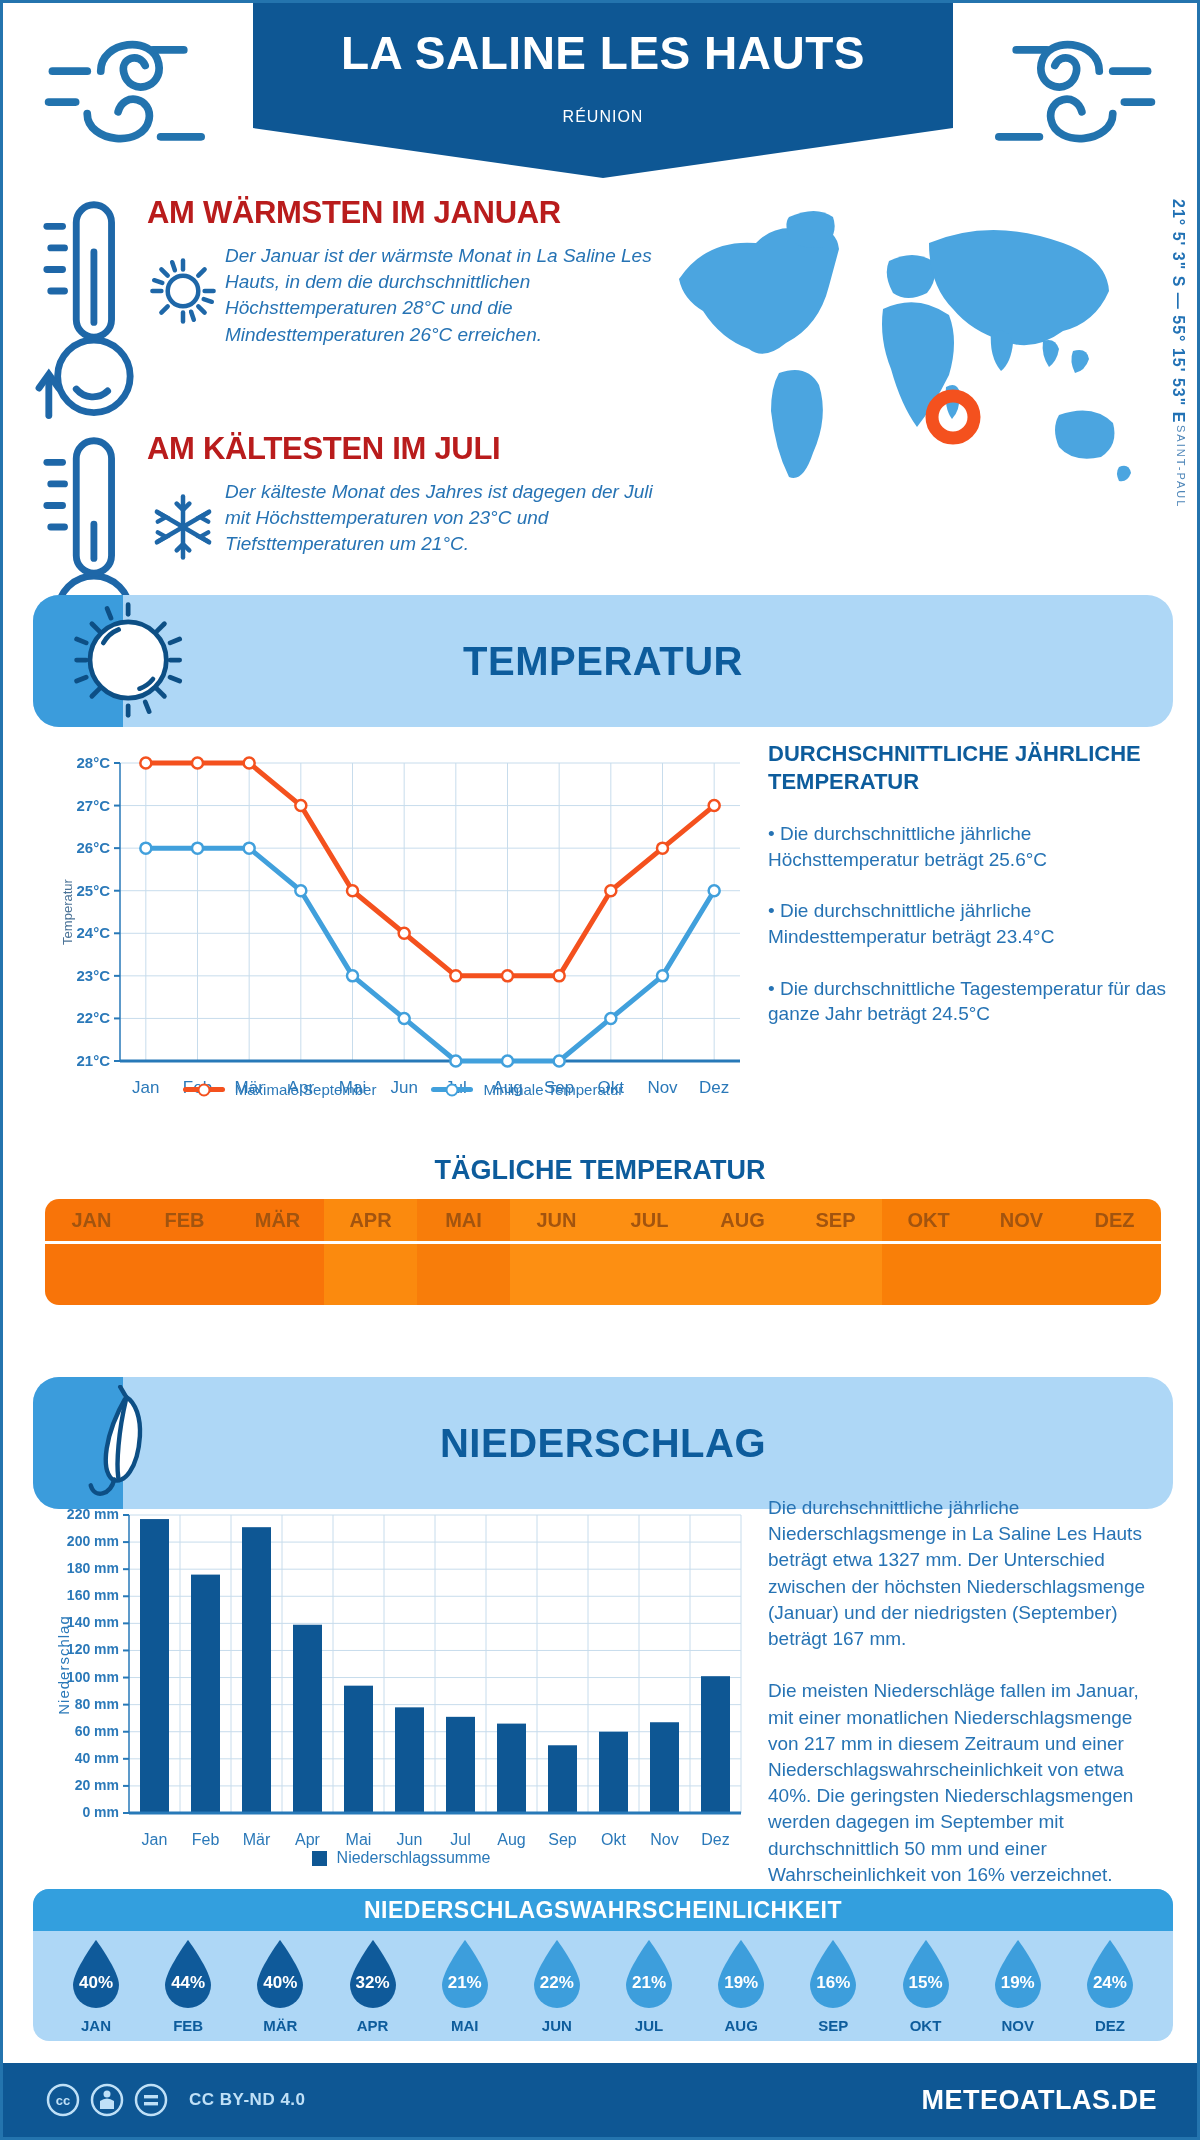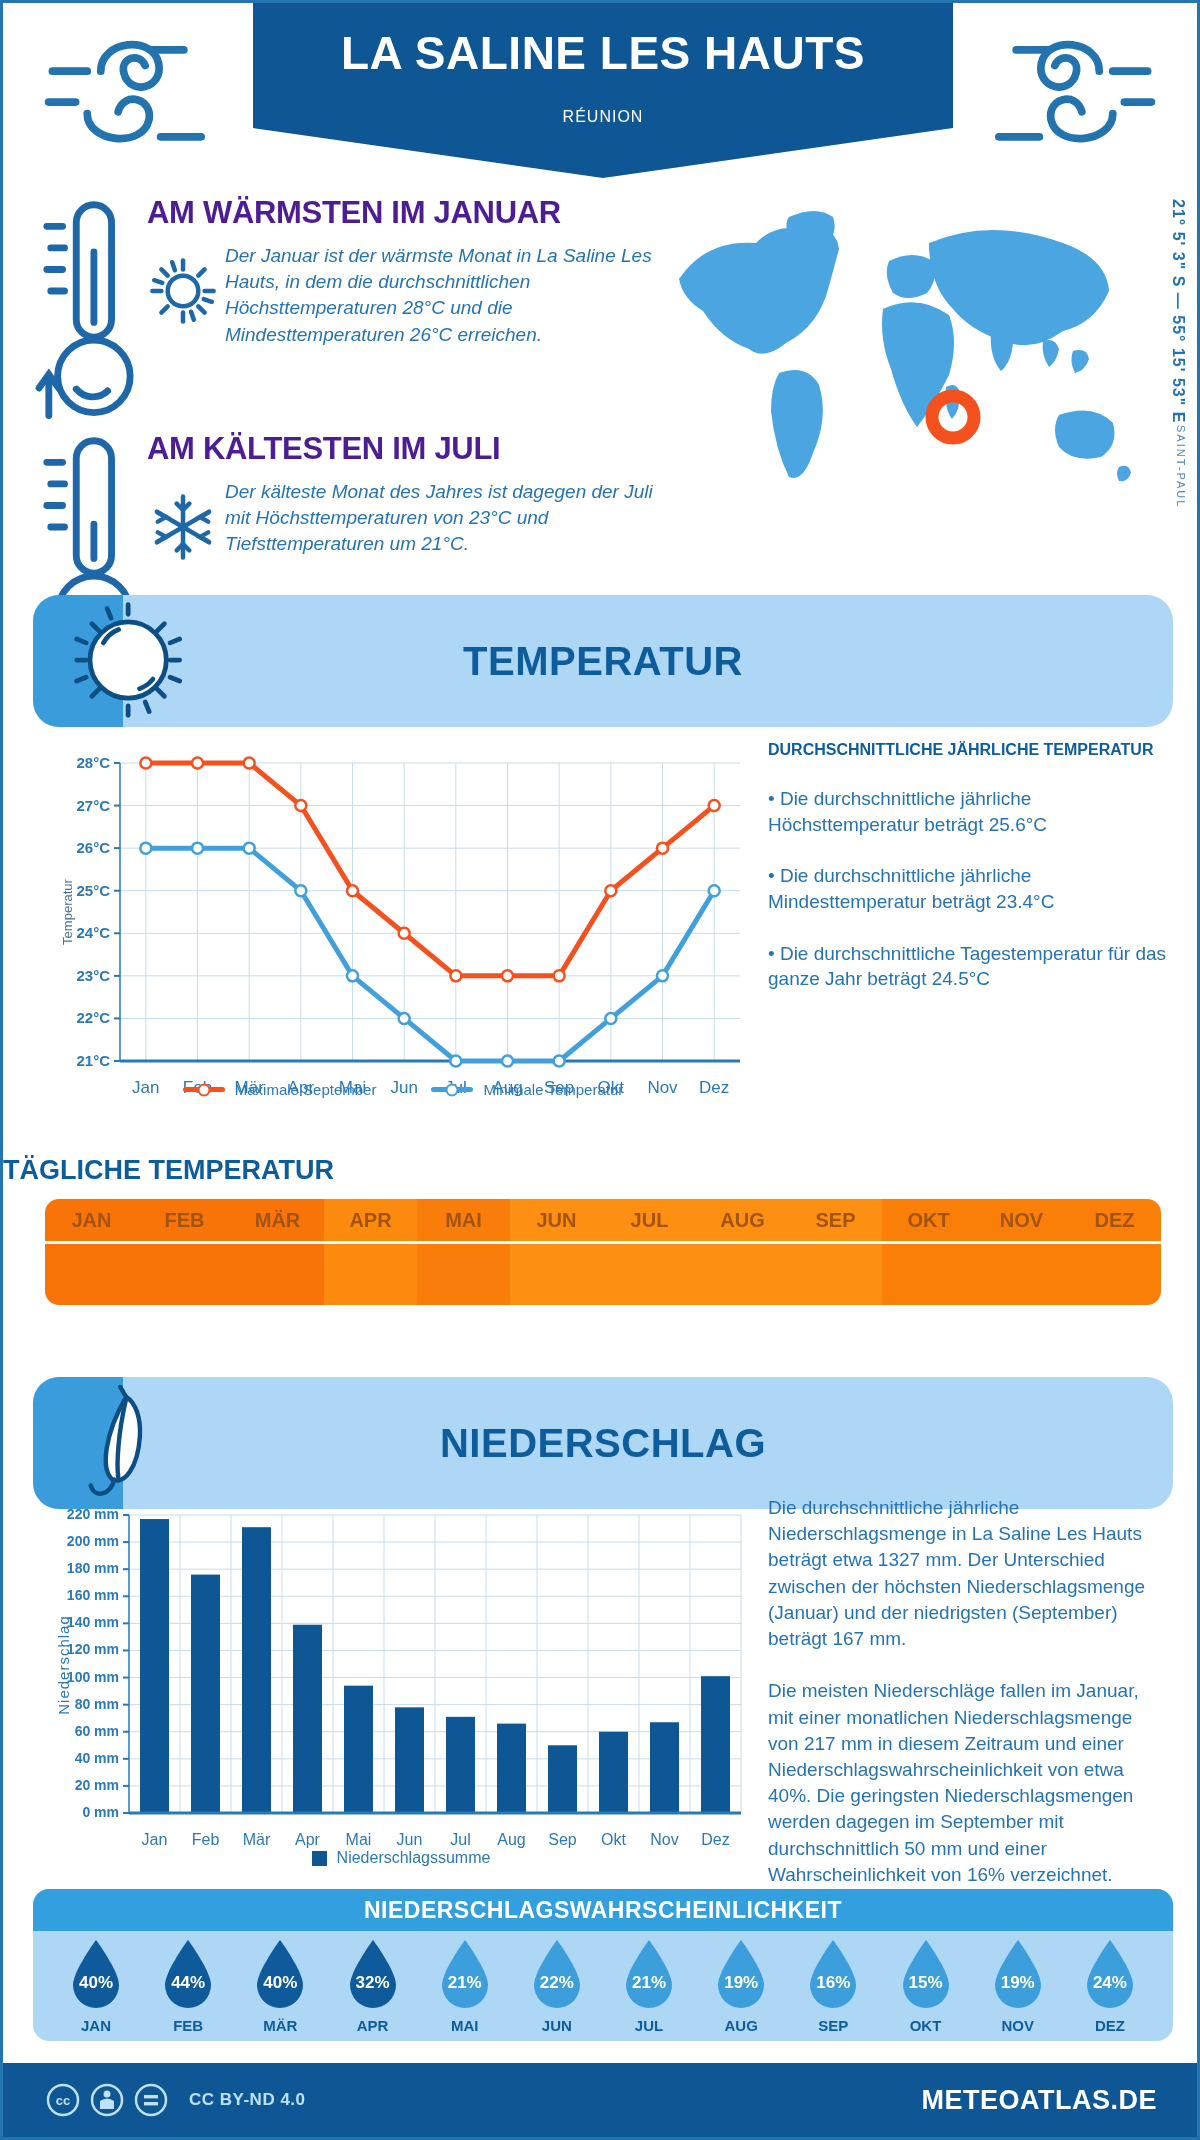--- a/index.html
+++ b/index.html
@@ -14,21 +14,21 @@
   .hdr-sub{position:absolute;left:0;top:108px;width:100%;text-align:center;
            color:#fff;font-size:16px;letter-spacing:1px;}
   .wind{position:absolute;top:18px;}
   .wind.left{left:35px;}
   .wind.right{right:35px;transform:scaleX(-1);}
   
   .intro{position:absolute;left:32px;width:625px;display:flex;}
   .intro.warm{top:192px;}
   .intro.cold{top:428px;}
   .icon-col{width:112px;flex:0 0 112px;}
-  .intro h2{margin:0 0 12px 0;font-size:31px;font-weight:bold;color:#4c1d95;letter-spacing:-0.3px;}
+  .intro h2{margin:0 0 12px 0;font-size:31px;font-weight:bold;color:#b91c1c;letter-spacing:-0.3px;}
   .intro-row{display:flex;align-items:flex-start;}
   .intro-row .mini-icon{flex:0 0 78px;margin-top:10px;}
   .intro-row p{margin:0;font-size:19px;line-height:1.38;color:#2673B4;font-style:italic;}
   
   .map{position:absolute;left:658px;top:188px;}
   .map-coords{position:absolute;right:10px;top:196px;writing-mode:vertical-rl;
               display:flex;flex-direction:row;}
   .map-coords .coords{font-size:16px;font-weight:bold;color:#2272B5;letter-spacing:1px;}
   .map-coords .region{font-size:11px;color:#4E86B8;letter-spacing:2px;margin-top:2px;}
   
@@ -43,27 +43,27 @@
   .chart{position:absolute;}
   .legend{position:absolute;display:flex;justify-content:center;gap:55px;align-items:center;}
   .legend .item{display:flex;align-items:center;gap:10px;}
   .legend .line-swatch{position:relative;width:42px;height:5px;border-radius:3px;}
   .legend .line-swatch i{position:absolute;left:50%;top:50%;width:9px;height:9px;
         background:#fff;border-radius:50%;transform:translate(-50%,-50%);border:2.5px solid;}
   .legend .sq-swatch{width:15px;height:15px;}
   .legend .lab{font-size:15px;color:#2B79B9;}
   
   .col-right{position:absolute;left:765px;width:400px;color:#2673B4;}
-  .col-right h3{margin:0;font-size:16px;line-height:1.25;font-weight:bold;color:#0D5C9C;}
+  .col-right h3{margin:0;font-size:22px;line-height:1.25;font-weight:bold;color:#0D5C9C;}
   .col-right .bullet{font-size:19px;line-height:1.35;margin-top:26px;}
   .col-right p{font-size:19px;line-height:1.38;margin:0 0 26px 0;}
   .col-right h4{margin:6px 0 12px 0;font-size:22px;font-weight:bold;color:#0D5C9C;}
   .col-right .type-item{font-size:19px;margin-top:10px;}
   
-  .daily-title{position:absolute;left:0;top:1152px;width:100%;
+  .daily-title{position:absolute;left:0;top:1152px;width:100%;text-align:center;
                font-size:27px;font-weight:bold;color:#0D5C9C;}
   .temp-table{position:absolute;left:42px;top:1196px;width:1116px;height:106px;
       border-radius:14px;overflow:hidden;
       background:linear-gradient(90deg,#F87409 0%,#F87409 25%,#FB8A0E 25%,#FB8A0E 33.3%,
                  #F87D0A 33.3%,#F87D0A 41.7%,#FD8F12 41.7%,#FD8F12 75%,#F97F08 75%,#F97F08 100%);}
   .temp-table .row{display:grid;grid-template-columns:repeat(12,1fr);}
   .temp-table .row.months{height:42px;border-bottom:3px solid #fff;}
   .temp-table .row.values{height:75px;margin-top:48px;}
   .temp-table .cell{display:flex;align-items:center;justify-content:center;}
   .temp-table .m{font-size:20px;font-weight:bold;color:#A2540F;}

